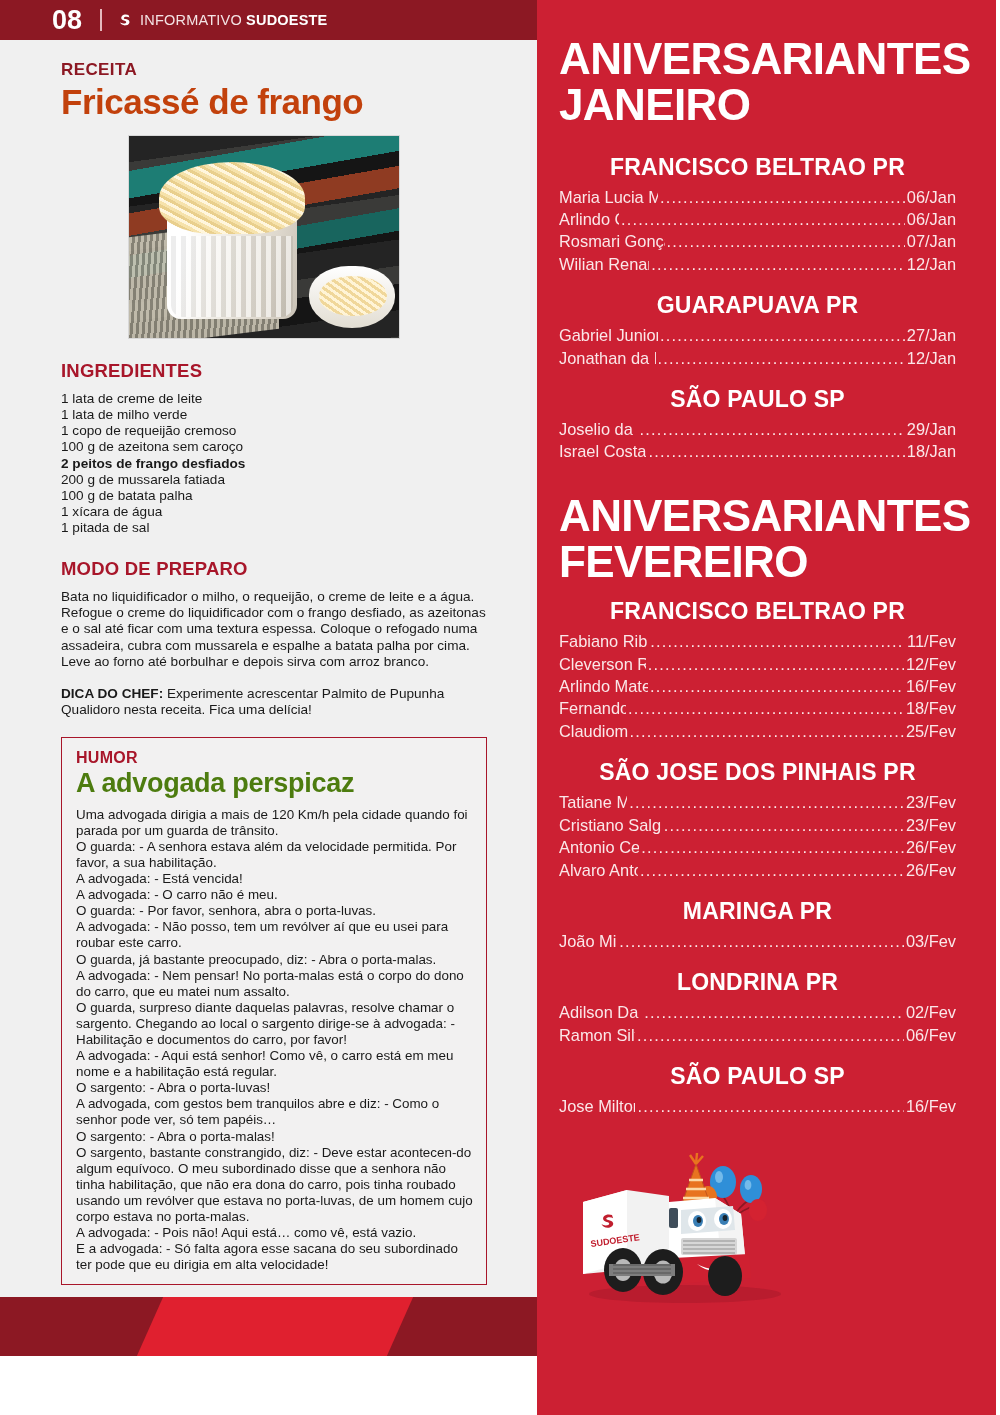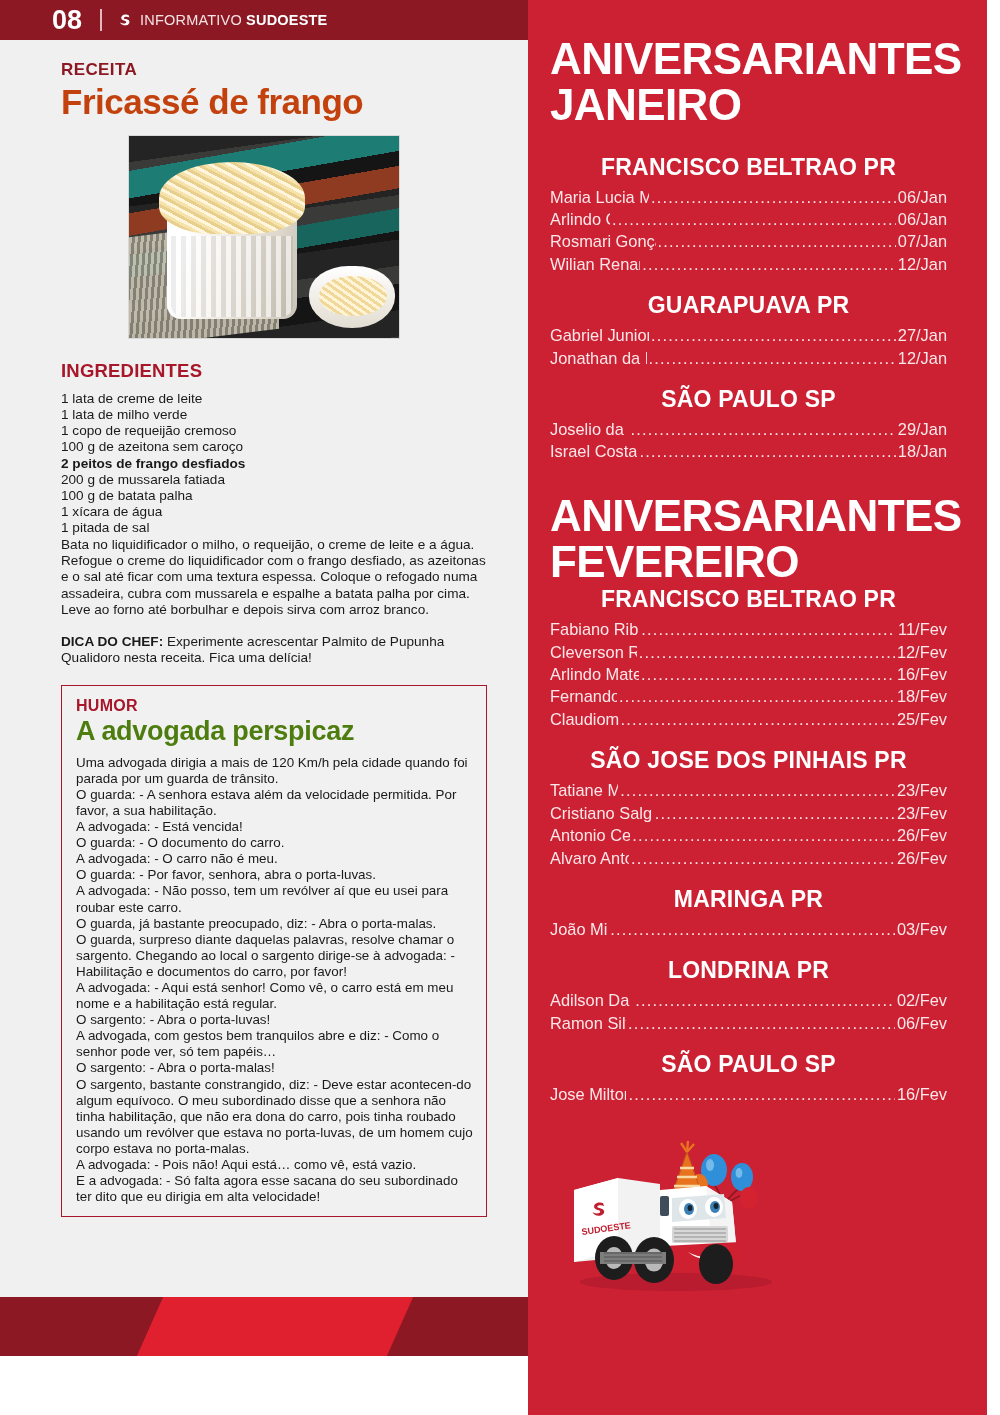--- a/index.html
+++ b/index.html
@@ -123,31 +123,31 @@
   }
   .humor-title {
     color: #4d7c0f; font-size: 27px; font-weight: bold;
     letter-spacing: -.3px; line-height: 1.12; margin: 1px 0 8px 0;
   }
   .joke { font-size: 13.4px; line-height: 16.1px; color:#1a1a1a; }
   .joke p { margin:0; }
 
   
   .right-col {
-    position: absolute; right: 13px; top: 0;
+    position: absolute; right: 4px; top: 0;
     width: 459px; height: 1415px;
     background: #cc2033;
     padding: 36px 40px 0 22px;
   }
   .month-title {
     color: #ffffff; font-weight: bold; font-size: 44px;
     line-height: 1.04; letter-spacing: -.6px;
     margin-bottom: 26px;
   }
-  .month-title.second { margin-top: 30px; margin-bottom: 2px; }
+  .month-title.second { margin-top: 30px; margin-bottom: 14px; }
   .city {
     color: #ffffff; font-weight: bold; font-size: 23px;
     letter-spacing: .2px; margin: 17px 0 5px 0; text-align: center;
   }
   .city.first { margin-top: 0; }
   .bday-row {
     display: flex; align-items: baseline;
     color: #fbe7e9; font-size: 16.4px; line-height: 22.4px;
     white-space: nowrap;
   }
@@ -209,43 +209,44 @@
           <li>1 lata de milho verde</li>
           <li>1 copo de requeijão cremoso</li>
           <li>100 g de azeitona sem caroço</li>
           <li class="bold">2 peitos de frango desfiados</li>
           <li>200 g de mussarela fatiada</li>
           <li>100 g de batata palha</li>
           <li>1 xícara de água</li>
           <li>1 pitada de sal</li>
         </ul>
 
+      <div class="sec-head">MODO DE PREPARO</div>
       <div class="prep-text">Bata no liquidificador o milho, o requeijão, o creme de leite e a água. Refogue o creme do liquidificador com o frango desfiado, as azeitonas e o sal até ficar com uma textura espessa. Coloque o refogado numa assadeira, cubra com mussarela e espalhe a batata palha por cima. Leve ao forno até borbulhar e depois sirva com arroz branco.</div>
       <div class="tip"><b>DICA DO CHEF:</b><span> Experimente acrescentar Palmito de Pupunha Qualidoro nesta receita. Fica uma delícia!</span></div>
 
       <div class="humor-box">
         <div class="humor-kicker">HUMOR</div>
         <div class="humor-title">A advogada perspicaz</div>
         <div class="joke">
             <p>Uma advogada dirigia a mais de 120 Km/h pela cidade quando foi parada por um guarda de trânsito.</p>
             <p>O guarda: - A senhora estava além da velocidade permitida. Por favor, a sua habilitação.</p>
             <p>A advogada: - Está vencida!</p>
-            <p>O guarda: - O documento do carro.</p>
             <p>A advogada: - O carro não é meu.</p>
             <p>O guarda: - Por favor, senhora, abra o porta-luvas.</p>
             <p>A advogada: - Não posso, tem um revólver aí que eu usei para roubar este carro.</p>
             <p>O guarda, já bastante preocupado, diz: - Abra o porta-malas.</p>
+            <p>A advogada: - Nem pensar! No porta-malas está o corpo do dono do carro, que eu matei num assalto.</p>
             <p>O guarda, surpreso diante daquelas palavras, resolve chamar o sargento. Chegando ao local o sargento dirige-se à advogada: - Habilitação e documentos do carro, por favor!</p>
             <p>A advogada: - Aqui está senhor! Como vê, o carro está em meu nome e a habilitação está regular.</p>
             <p>O sargento: - Abra o porta-luvas!</p>
             <p>A advogada, com gestos bem tranquilos abre e diz: - Como o senhor pode ver, só tem papéis…</p>
             <p>O sargento: - Abra o porta-malas!</p>
             <p>O sargento, bastante constrangido, diz: - Deve estar acontecen-do algum equívoco. O meu subordinado disse que a senhora não tinha habilitação, que não era dona do carro, pois tinha roubado usando um revólver que estava no porta-luvas, de um homem cujo corpo estava no porta-malas.</p>
             <p>A advogada: - Pois não! Aqui está… como vê, está vazio.</p>
-            <p>E a advogada: - Só falta agora esse sacana do seu subordinado ter dito que eu dirigia em alta velocidade!</p>
+            <p>E a advogada: - Só falta agora esse sacana do seu subordinado ter pode que eu dirigia em alta velocidade!</p>
           </div>
       </div>
     </div>
 
     <div class="footer">
       <div class="footer-dark-l"></div>
       <div class="footer-red"></div>
       <div class="footer-dark-r"></div>
     </div>
   </div>

